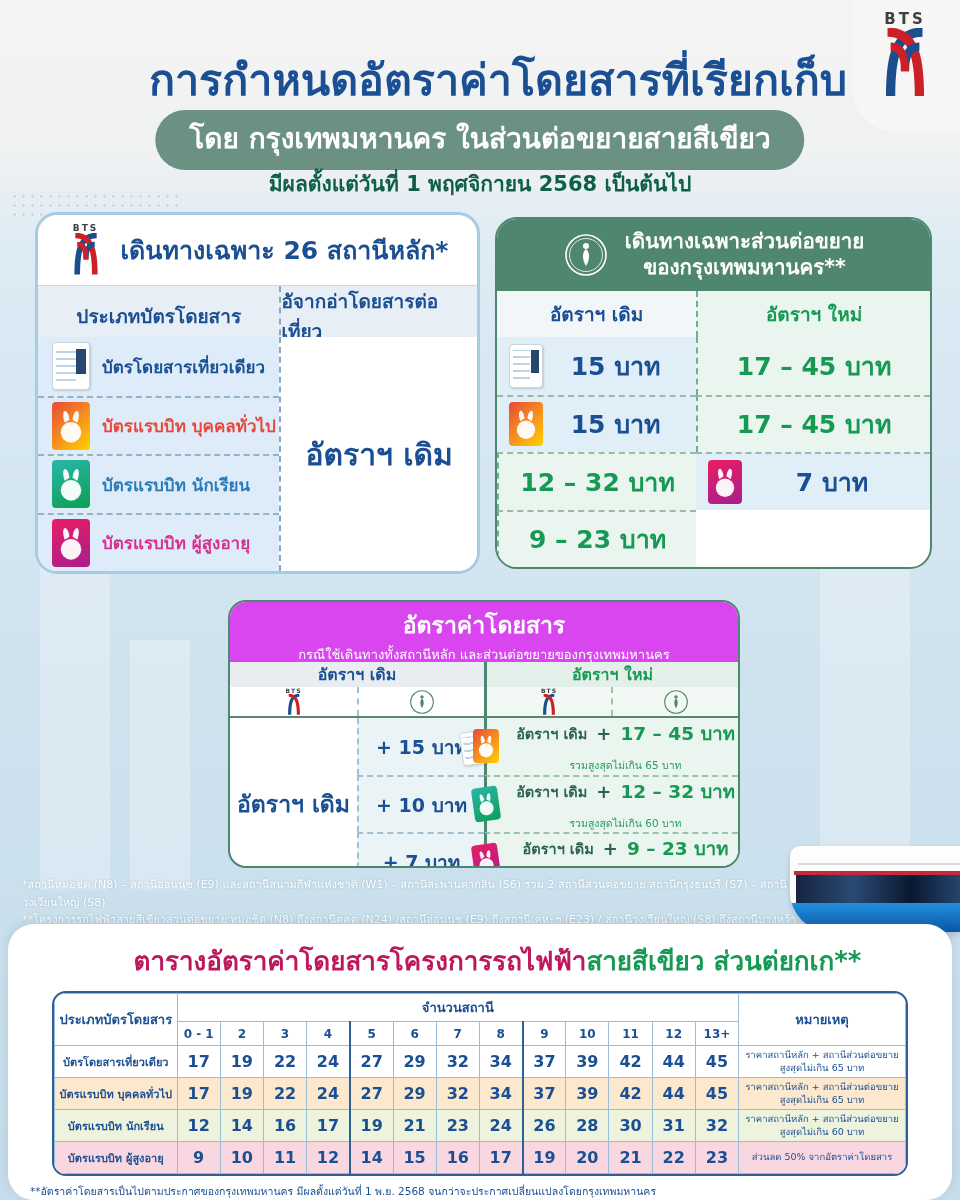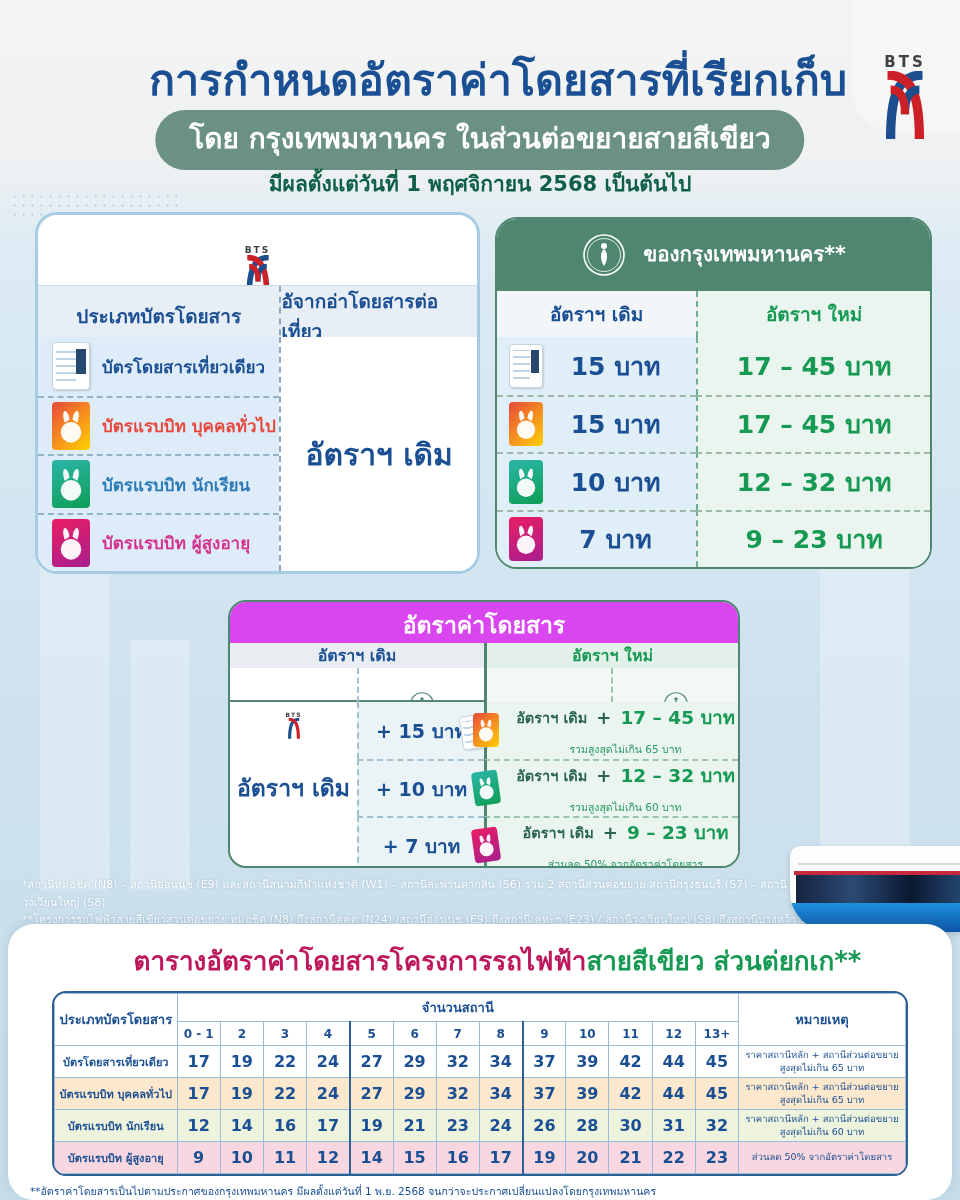--- a/index.html
+++ b/index.html
@@ -10,21 +10,21 @@
     background:radial-gradient(circle,#aec9da 1.2px,transparent 1.4px); background-size:9px 9px; }
   .sky { position:absolute; background:rgba(255,255,255,.28); }
   .sky.s1 { left:40px; top:560px; width:70px; height:330px; }
   .sky.s2 { left:820px; top:520px; width:90px; height:360px; }
   .sky.s3 { left:130px; top:640px; width:60px; height:250px; }
 
   
   .logo-card { position:absolute; right:0; top:0; width:108px; height:132px; background:#f6f6f5;
     border-radius:0 0 0 44px; }
   .bts-logo { display:flex; flex-direction:column; align-items:center; }
-  .bts-logo .bts-word { font-weight:bold; color:#3f4245; letter-spacing:3px;margin-top:43px; }
+  .bts-logo .bts-word { font-weight:bold; color:#3f4245; letter-spacing:3px; }
   .logo-card .bts-logo { position:absolute; right:20px; top:10px; width:70px; }
   .logo-card .bts-word { font-size:15px; }
 
   
   .main-title { position:absolute; top:46px; width:100%; text-align:center; color:#1b4f93;
     font-size:43px; font-weight:bold;padding-left:36px; }
   .subtitle-pill { position:absolute; top:110px; left:50%; transform:translateX(-50%);
     background:#6a9181; color:#fff; font-size:28px; font-weight:bold; padding:6px 34px 10px;
     border-radius:32px; white-space:nowrap; }
   .effective-date { position:absolute; top:167px; width:100%; text-align:center; color:#0e5f45;
@@ -182,20 +182,21 @@
     <div class="pl-header">
       <div class="bts-logo">
         <div class="bts-word">BTS</div>
         <svg width="38" height="44" viewBox="0 0 60 70">
           <path d="M47 4 C22 4 16 26 16 66" stroke="#1c4e8e" stroke-width="9" fill="none"></path>
           <path d="M13 4 C38 4 44 26 44 66" stroke="#cc2027" stroke-width="9" fill="none"></path>
           <path d="M44 18 C33 18 30 28 30 42" stroke="#1c4e8e" stroke-width="8" fill="none"></path>
           <path d="M16 18 C27 18 30 28 30 42" stroke="#cc2027" stroke-width="8" fill="none"></path>
         </svg>
       </div>
+      <div class="pl-title">เดินทางเฉพาะ 26 สถานีหลัก*</div>
     </div>
     <div class="pl-head-row">
       <div>ประเภทบัตรโดยสาร</div>
       <div>อัจากอ่าโดยสารต่อเที่ยว</div>
     </div>
     <div class="pl-body">
       <div class="pl-cell">
         <span class="card card-ticket" style="width:38px;height:48px">
             <i></i>
             <b></b>
@@ -238,20 +239,21 @@
 
   <div class="panel-right">
     <div class="pr-header">
       <svg class="bma-seal" width="46" height="46" viewBox="0 0 46 46">
         <circle cx="23" cy="23" r="20" stroke="#fff" stroke-width="1.6" fill="none"></circle>
         <circle cx="23" cy="23" r="16.5" stroke="#fff" stroke-width=".8" fill="none"></circle>
         <circle cx="23" cy="14" r="3" fill="#fff"></circle>
         <path d="M23 17 C19 20 19 28 23 34 C27 28 27 20 23 17 Z" fill="#fff"></path>
       </svg>
       <div class="pr-title">
+        <div>เดินทางเฉพาะส่วนต่อขยาย</div>
         <div>ของกรุงเทพมหานคร**</div>
       </div>
     </div>
     <div class="pr-head-row">
       <div class="pr-head-old">อัตราฯ เดิม</div>
       <div class="pr-head-new">อัตราฯ ใหม่</div>
     </div>
     <div class="pr-body">
       <div class="pr-old">
         <span class="card card-ticket" style="width:34px;height:44px">
@@ -267,49 +269,40 @@
           <svg class="rabbit" viewBox="0 0 24 28">
               <path d="M8 12 C5 3 10 2 11 10 Z"></path>
               <path d="M16 12 C19 3 14 2 13 10 Z"></path>
               <circle cx="12" cy="18" r="6.5"></circle>
             </svg>
           </span>
         <span class="val">15 บาท</span>
       </div>
       <div class="pr-new pr-row-sep">17 – 45 บาท</div>
 
-      <div class="pr-old pr-row-sep">
-        <span class="card card-green" style="width:34px;height:44px">
-          <svg class="rabbit" viewBox="0 0 24 28">
-              <path d="M8 12 C5 3 10 2 11 10 Z"></path>
-              <path d="M16 12 C19 3 14 2 13 10 Z"></path>
-              <circle cx="12" cy="18" r="6.5"></circle>
-            </svg>
-          </span>
-        <span class="val">10 บาท</span>
-      </div>
       <div class="pr-new pr-row-sep">12 – 32 บาท</div>
 
       <div class="pr-old pr-row-sep">
         <span class="card card-pink" style="width:34px;height:44px">
           <svg class="rabbit" viewBox="0 0 24 28">
               <path d="M8 12 C5 3 10 2 11 10 Z"></path>
               <path d="M16 12 C19 3 14 2 13 10 Z"></path>
               <circle cx="12" cy="18" r="6.5"></circle>
             </svg>
           </span>
         <span class="val">7 บาท</span>
       </div>
       <div class="pr-new pr-row-sep">9 – 23 บาท</div>
     </div>
   </div>
 
   <div class="panel-mid">
     <div class="pm-header">
       <div class="pm-title">อัตราค่าโดยสาร</div>
+      <div class="pm-sub">กรณีใช้เดินทางทั้งสถานีหลัก และส่วนต่อขยายของกรุงเทพมหานคร</div>
     </div>
     <div class="pm-head-row">
       <div class="pm-head-old">อัตราฯ เดิม</div>
       <div class="pm-head-new">อัตราฯ ใหม่</div>
     </div>
     <div class="pm-logo-row">
       <div class="c1">
         <div class="bts-logo">
             <div class="bts-word">BTS</div>
           <svg width="20" height="22" viewBox="0 0 60 70">

